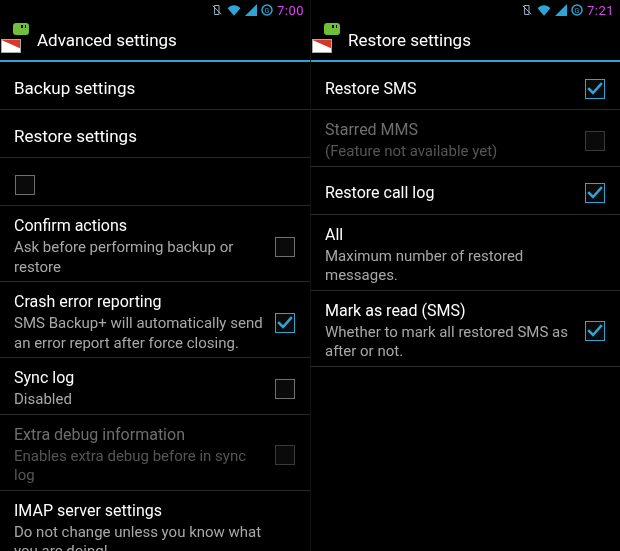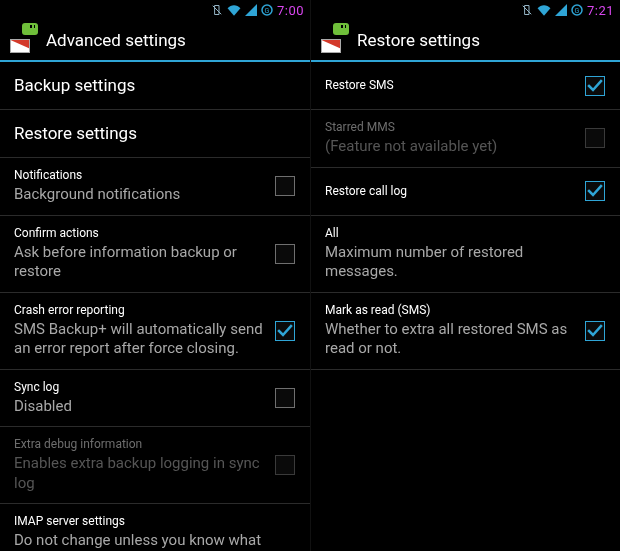--- a/index.html
+++ b/index.html
@@ -35,21 +35,21 @@
   }
   .statusbar .clock { color: #d946ef; font-size: 13px; letter-spacing: 0.5px; }
   .sb-icon { display: inline-flex; }
   .sb-icon svg { display: block; }
 
   
   .actionbar {
     height: 42px;
     display: flex;
     align-items: center;
-    padding: 0 10px;
+    padding: 0 1px;
     gap: 10px;
     border-bottom: 2px solid #2fa5d6;
   }
   .appicon {
     width: 26px; height: 26px;
     position: relative;
     display: inline-flex;
     align-items: flex-end;
     justify-content: flex-start;
   }
@@ -91,25 +91,25 @@
     font-weight: 400;
     color: #fff;
   }
 
   
   .list { flex:1; overflow:hidden; }
   .row {
     display:flex;
     align-items:center;
     border-bottom:1px solid #2b2b2b;
-    padding: 10px 14px 10px 14px;
+    padding: 10px 14px 4px 14px;
     min-height: 48px;
   }
   .row .texts { flex:1; padding-right:8px; }
-  .row .primary { font-size: 12px; color:#fff; line-height:1.25; }
+  .row .primary { font-size: 16px; color:#fff; line-height:1.25; }
   .row .secondary { font-size: 15px; color:#a8a8a8; line-height:1.3; margin-top:2px; }
   .row.disabled .primary { color:#6e6e6e; }
   .row.disabled .secondary { color:#555; }
   .row.header-only .primary { font-size:17px; }
 
   
   .cb {
     width:22px; height:22px;
     display:inline-flex; align-items:center; justify-content:center;
     flex-shrink:0;
@@ -197,32 +197,28 @@
         <div class="texts">
           <div class="primary">Backup settings</div>
         </div>
       </div>
       <div class="row header-only">
         <div class="texts">
           <div class="primary">Restore settings</div>
         </div>
       </div>
       <div class="row">
-        <div class="texts">
-          <div class="primary">Notifications</div>
-          <div class="secondary">Background notifications</div>
-        </div>
         <span class="cb">
           <span class="box"></span>
         </span>
       </div>
       <div class="row">
         <div class="texts">
           <div class="primary">Confirm actions</div>
-          <div class="secondary">Ask before information backup or restore</div>
+          <div class="secondary">Ask before performing backup or restore</div>
         </div>
         <span class="cb">
           <span class="box"></span>
         </span>
       </div>
       <div class="row">
         <div class="texts">
           <div class="primary">Crash error reporting</div>
           <div class="secondary">SMS Backup+ will automatically send an error report after force closing.</div>
         </div>
@@ -239,21 +235,21 @@
           <div class="primary">Sync log</div>
           <div class="secondary">Disabled</div>
         </div>
         <span class="cb">
           <span class="box"></span>
         </span>
       </div>
       <div class="row disabled">
         <div class="texts">
           <div class="primary">Extra debug information</div>
-          <div class="secondary">Enables extra backup logging in sync log</div>
+          <div class="secondary">Enables extra debug before in sync log</div>
         </div>
         <span class="cb disabled">
           <span class="box"></span>
         </span>
       </div>
       <div class="row">
         <div class="texts">
           <div class="primary">IMAP server settings</div>
           <div class="secondary">Do not change unless you know what you are doing!</div>
         </div>
@@ -335,21 +331,21 @@
       </div>
       <div class="row">
         <div class="texts">
           <div class="primary">All</div>
           <div class="secondary">Maximum number of restored messages.</div>
         </div>
       </div>
       <div class="row">
         <div class="texts">
           <div class="primary">Mark as read (SMS)</div>
-          <div class="secondary">Whether to extra all restored SMS as read or not.</div>
+          <div class="secondary">Whether to mark all restored SMS as after or not.</div>
         </div>
         <span class="cb checked">
           <span class="box">
             <svg class="tick" width="16" height="16" viewBox="0 0 16 16">
               <path d="M2 8 L6 12 L14 3" fill="none" stroke="#2fa5d6" stroke-width="2.5" stroke-linecap="square"></path>
             </svg>
           </span>
         </span>
       </div>
     </div>

